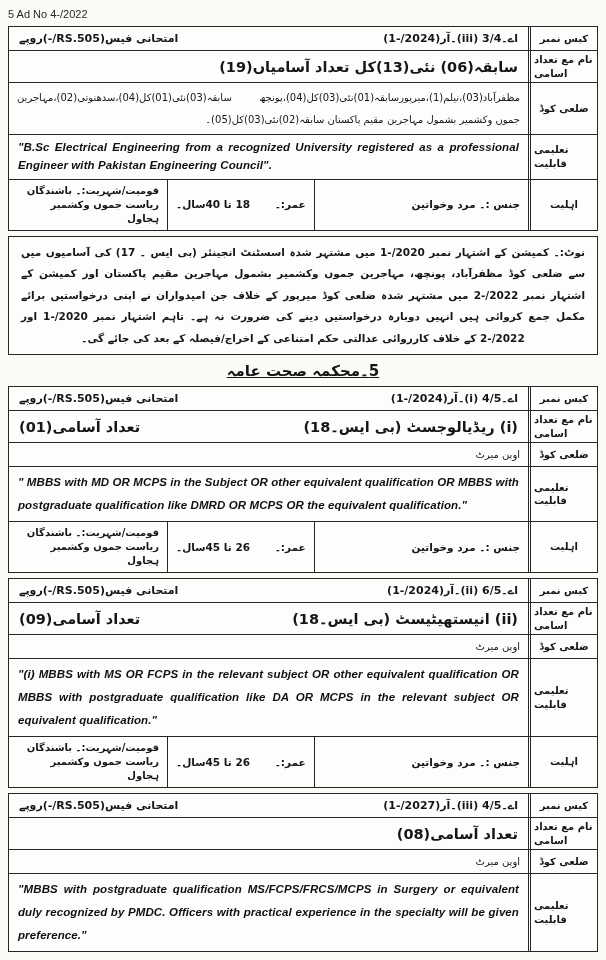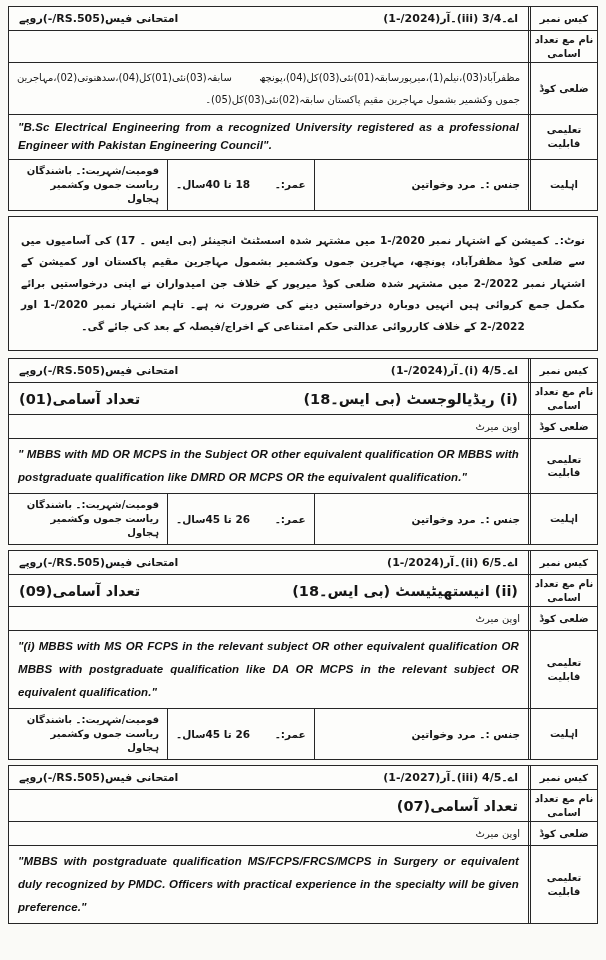--- a/index.html
+++ b/index.html
@@ -18,21 +18,21 @@
     margin-bottom:5px;
   }
   .row{display:flex;align-items:stretch;border-top:1.2px solid #262626;}
   .row:first-child{border-top:none;}
   .cell{min-width:0;}
   .content{flex:1 1 auto;}
   .label{
     flex:0 0 60px;width:60px;
     border-left:3px double #262626;
     display:flex;align-items:center;justify-content:center;
-    text-align:center;direction:rtl;
+    text-align:left;direction:rtl;
     font-size:10px;font-weight:bold;padding:2px 3px;line-height:1.35;
   }
   
   .case-content{
     direction:rtl;display:flex;justify-content:space-between;align-items:center;
     padding:5px 10px;font-size:11px;font-weight:bold;gap:8px;
   }
   
   .post-content{
     direction:rtl;display:flex;justify-content:space-between;align-items:center;
@@ -57,47 +57,49 @@
   .elig-cell{
     display:flex;align-items:center;
     padding:4px 8px;font-size:10.5px;font-weight:bold;line-height:1.4;
   }
   .elig-gender{flex:0 0 38%;border-inline-end:1.2px solid #262626;}
   .elig-age{flex:0 0 25%;border-inline-end:1.2px solid #262626;justify-content:space-between;gap:6px;}
   .elig-nat{flex:1 1 auto;font-size:10px;}
   
   .note-box{
     border:1.6px solid #262626;background:#fdfdfb;
-    margin:4px 0 7px 0;padding:13px 12px;
+    margin:4px 0 7px 0;padding:5px 12px;
     direction:rtl;font-size:10.5px;font-weight:bold;line-height:2.05;
     text-align:justify;text-align-last:center;
   }
   .section-heading{
     direction:rtl;text-align:center;
     font-size:15px;font-weight:bold;
     text-decoration:underline;
     margin:2px 0 6px 0;
   }
 </style>
 </head>
 <body>
 
 <div class="page">
 
+  <div class="ad-no">5 Ad No 4-/2022</div>
 
   <section class="job-table">
     <div class="row">
       <div class="cell content case-content">
         <span>اے۔3/4 (iii)۔آر(‎1-/2024)</span>
         <span>امتحانی فیس(‎RS.505/-)روپے</span>
       </div>
       <div class="cell label">کیس نمبر</div>
     </div>
     <div class="row">
       <div class="cell content post-content">
+        <span>سابقہ(06) نئی(13)کل تعداد آسامیاں(19)</span>
       </div>
       <div class="cell label">نام مع تعداد اسامی</div>
     </div>
     <div class="row">
       <div class="cell content district-content">مظفرآباد(03)،نیلم(1)،میرپورسابقہ(01)نئی(03)کل(04)،پونچھ سابقہ(03)نئی(01)کل(04)،سدھنوتی(02)،مہاجرین جموں وکشمیر بشمول مہاجرین مقیم پاکستان سابقہ(02)نئی(03)کل(05)۔</div>
       <div class="cell label">ضلعی کوڈ</div>
     </div>
     <div class="row">
       <div class="cell content qual-content">"B.Sc Electrical Engineering from a recognized University registered as a professional Engineer with Pakistan Engineering Council".</div>
       <div class="cell label">تعلیمی قابلیت</div>
@@ -110,20 +112,21 @@
           <span>18 تا 40سال۔</span>
         </div>
         <div class="elig-cell elig-nat">قومیت/شہریت:۔ باشندگان ریاست جموں وکشمیر ہجاول</div>
       </div>
       <div class="cell label">اہلیت</div>
     </div>
   </section>
 
   <div class="note-box">نوٹ:۔ کمیشن کے اشتہار نمبر ‎1-/2020 میں مشتہر شدہ اسسٹنٹ انجینئر (بی ایس ۔ 17) کی آسامیوں میں سے ضلعی کوڈ مظفرآباد، پونچھ، مہاجرین جموں وکشمیر بشمول مہاجرین مقیم پاکستان اور کمیشن کے اشتہار نمبر ‎2-/2022 میں مشتہر شدہ ضلعی کوڈ میرپور کے خلاف جن امیدواران نے اپنی درخواستیں برائے مکمل جمع کروائی ہیں انہیں دوبارہ درخواستیں دینے کی ضرورت نہ ہے۔ تاہم اشتہار نمبر ‎1-/2020 اور ‎2-/2022 کے خلاف کارروائی عدالتی حکم امتناعی کے اخراج/فیصلہ کے بعد کی جائے گی۔</div>
 
+  <div class="section-heading">5۔محکمہ صحت عامہ</div>
 
   <section class="job-table">
     <div class="row">
       <div class="cell content case-content">
         <span>اے۔4/5 (i)۔آر(‎1-/2024)</span>
         <span>امتحانی فیس(‎RS.505/-)روپے</span>
       </div>
       <div class="cell label">کیس نمبر</div>
     </div>
     <div class="row">
@@ -193,21 +196,21 @@
   <section class="job-table">
     <div class="row">
       <div class="cell content case-content">
         <span>اے۔4/5 (iii)۔آر(‎1-/2027)</span>
         <span>امتحانی فیس(‎RS.505/-)روپے</span>
       </div>
       <div class="cell label">کیس نمبر</div>
     </div>
     <div class="row">
       <div class="cell content post-content">
-        <span>تعداد آسامی(07)</span>
+        <span>تعداد آسامی(08)</span>
       </div>
       <div class="cell label">نام مع تعداد اسامی</div>
     </div>
     <div class="row">
       <div class="cell content district-content short">اوپن میرٹ</div>
       <div class="cell label">ضلعی کوڈ</div>
     </div>
     <div class="row">
       <div class="cell content qual-content wide">"MBBS with postgraduate qualification MS/FCPS/FRCS/MCPS in Surgery or equivalent duly recognized by PMDC. Officers with practical experience in the specialty will be given preference."</div>
       <div class="cell label">تعلیمی قابلیت</div>

